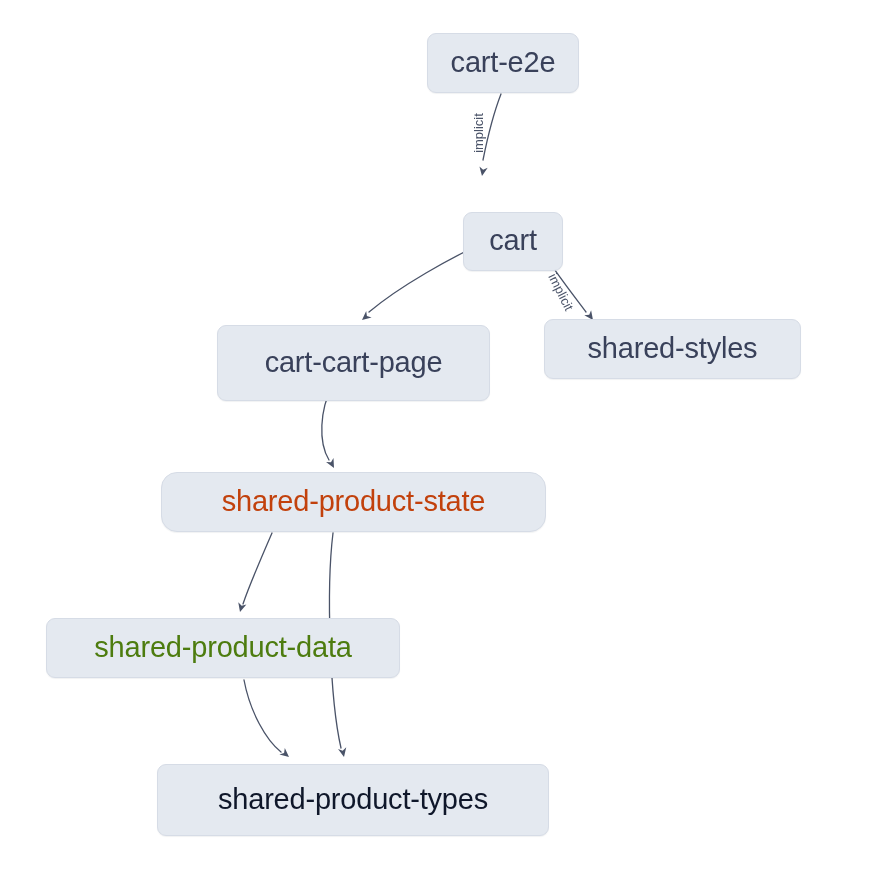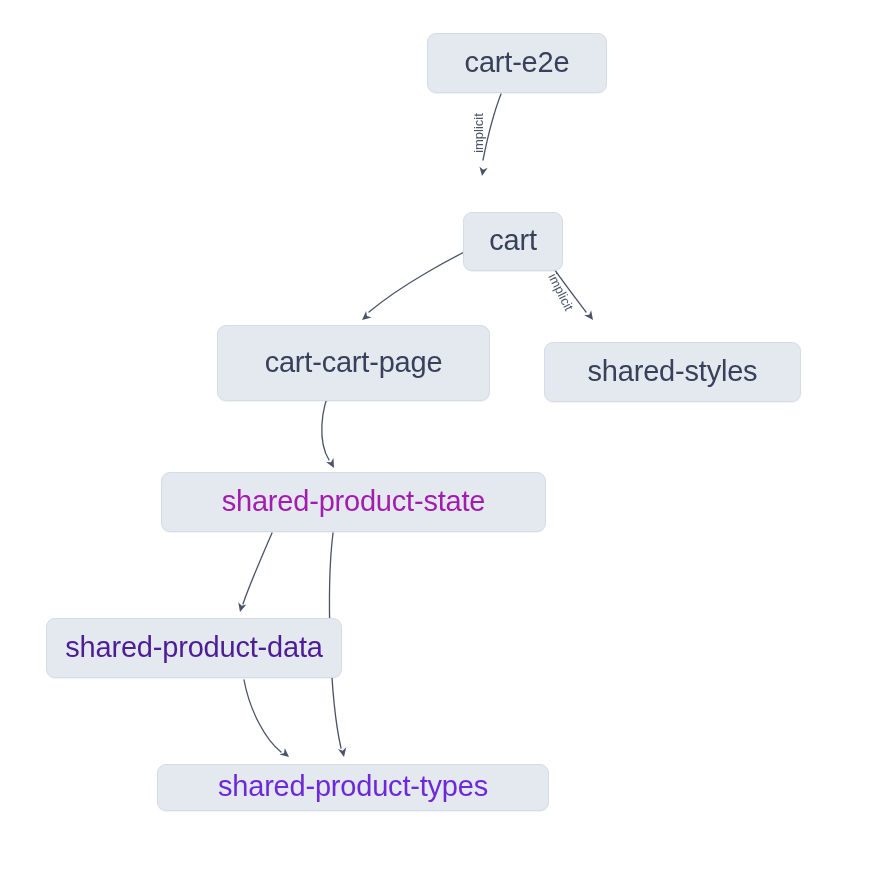--- a/index.html
+++ b/index.html
@@ -91,39 +91,39 @@
         <path d="M 333 533 C 326 590 330 700 341 748" fill="none" stroke="#4a5368" stroke-width="1.3" stroke-linecap="round"></path>
         <path d="M 0 0 L -9 -4.2 L -6.4 0 L -9 4.2 Z" fill="#4a5368" transform="translate(344,757) rotate(78)"></path>
       </g>
       <g>
         <path d="M 244 680 C 250 712 266 740 281 752" fill="none" stroke="#4a5368" stroke-width="1.3" stroke-linecap="round"></path>
         <path d="M 0 0 L -9 -4.2 L -6.4 0 L -9 4.2 Z" fill="#4a5368" transform="translate(289,757) rotate(40)"></path>
       </g>
     </svg>
 
   <div id="node-layer">
-      <div class="graph-node" style="left: 427px; top: 33px; width: 180px; height: 60px; background: rgb(228, 233, 240); border-color: rgb(214, 220, 230); color: rgb(57, 65, 90);">
+      <div class="graph-node" style="left: 427px; top: 33px; width: 152px; height: 60px; background: rgb(228, 233, 240); border-color: rgb(214, 220, 230); color: rgb(57, 65, 90);">
         <span class="node-label">cart-e2e</span>
       </div>
       <div class="graph-node" style="left: 463px; top: 180px; width: 100px; height: 59px; background: rgb(228, 233, 240); border-color: rgb(214, 220, 230); color: rgb(57, 65, 90); margin-top: 32px;">
         <span class="node-label">cart</span>
       </div>
       <div class="graph-node" style="left: 217px; top: 325px; width: 273px; height: 76px; background: rgb(228, 233, 240); border-color: rgb(214, 220, 230); color: rgb(57, 65, 90);">
         <span class="node-label">cart-cart-page</span>
       </div>
-      <div class="graph-node" style="left: 544px; top: 342px; width: 257px; height: 60px; background: rgb(228, 233, 240); border-color: rgb(214, 220, 230); color: rgb(57, 65, 90); text-align: right;">
+      <div class="graph-node" style="left: 544px; top: 319px; width: 257px; height: 60px; background: rgb(228, 233, 240); border-color: rgb(214, 220, 230); color: rgb(57, 65, 90); text-align: right;">
         <span class="node-label">shared-styles</span>
       </div>
-      <div class="graph-node" style="left: 161px; top: 472px; width: 385px; height: 60px; background: rgb(228, 233, 240); border-color: rgb(214, 220, 230); color: #a21caf;">
+      <div class="graph-node" style="left: 161px; top: 472px; width: 385px; height: 60px; background: rgb(228, 233, 240); border-color: rgb(214, 220, 230); color: #c2410c; border-radius: 16px;">
         <span class="node-label">shared-product-state</span>
       </div>
-      <div class="graph-node" style="left: 46px; top: 618px; width: 296px; height: 60px; background: rgb(228, 233, 240); border-color: rgb(214, 220, 230); color: #4c1d95;">
+      <div class="graph-node" style="left: 46px; top: 618px; width: 354px; height: 60px; background: rgb(228, 233, 240); border-color: rgb(214, 220, 230); color: #4d7c0f;">
         <span class="node-label">shared-product-data</span>
       </div>
-      <div class="graph-node" style="left: 157px; top: 764px; width: 392px; height: 47px; background: rgb(228, 233, 240); border-color: rgb(214, 220, 230); color: #6d28d9;">
+      <div class="graph-node" style="left: 157px; top: 764px; width: 392px; height: 72px; background: rgb(228, 233, 240); border-color: rgb(214, 220, 230); color: #0f172a;">
         <span class="node-label">shared-product-types</span>
       </div>
     </div>
 
   <div id="edge-label-layer">
       <div class="edge-label" style="left: 478px; top: 133px; transform: translate(-50%, -50%) rotate(-90deg); color: rgb(74, 83, 104);">implicit</div>
       <div class="edge-label" style="left: 561px; top: 292px; transform: translate(-50%, -50%) rotate(63deg); color: rgb(74, 83, 104);">implicit</div>
     </div>
 
 </div>

